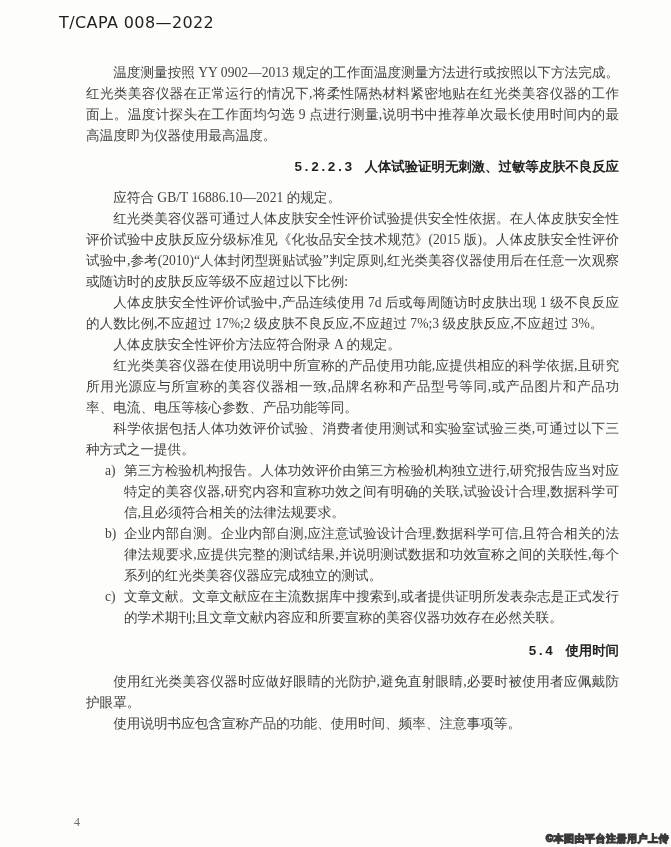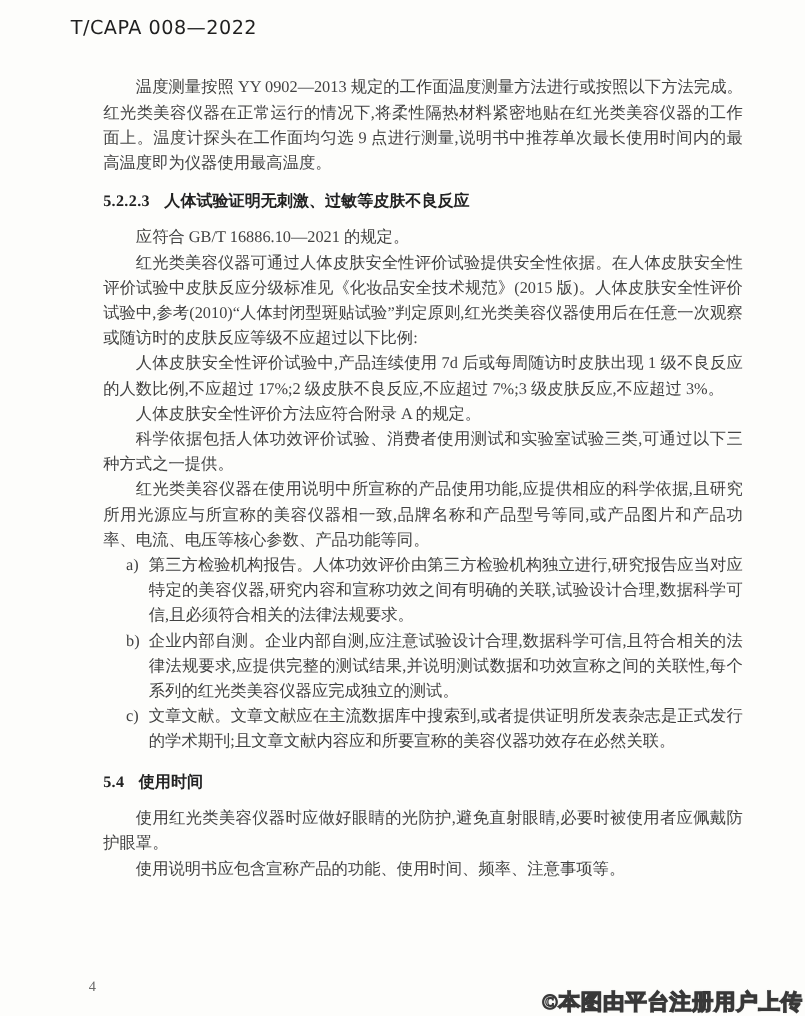--- a/index.html
+++ b/index.html
@@ -19,39 +19,39 @@
     letter-spacing:.4px;
   }
   .content{
     position:absolute;left:58px;top:62px;width:533px;
     font-size:13.6px;line-height:21px;
     text-align:justify;
     margin-left:28px;
   }
   .body-p{margin:0;text-indent:2em;}
   .hd{
-    font-family:Liberation Serif, serif;
+    font-family:Liberation Mono, monospace;
     font-weight:700;color:#222;font-size:13.4px;
-    text-align:left;text-indent:0;
+    text-align:right;text-indent:0;
   }
   .hd .hd-num{margin-right:12px;letter-spacing:.3px;}
   .hd-5223{margin:11px 0 9px;}
   .hd-53{margin:13px 0 9px;}
   .hd-54{margin:13px 0 9px;}
   .li{position:relative;margin:0;padding-left:38px;}
   .li .li-marker{position:absolute;left:19px;top:0;}
   .page-number{
     position:absolute;left:74px;bottom:17px;
     font-size:12px;color:#6a6a6a;
     font-family:"Liberation Serif",serif;
   }
   .watermark{
     position:absolute;right:2px;bottom:3px;
-    font-family:Liberation Serif, serif;
-    font-weight:800;font-size:18px;line-height:1;
+    font-family:Liberation Sans, sans-serif;
+    font-weight:800;font-size:10px;line-height:1;
     color:#fff;
     -webkit-text-stroke:1px #383838;
     text-shadow:0 0 1px #444;
     letter-spacing:.5px;
     margin-left:40px;
   }
 </style>
 </head>
 <body>
 
@@ -68,22 +68,22 @@
     <h4 class="hd hd-5223">
       <span class="hd-num">5.2.2.3</span><span class="hd-title">人体试验证明无刺激、过敏等皮肤不良反应</span>
     </h4>
 
     <p class="body-p">应符合 GB/T 16886.10—2021 的规定。</p>
     <p class="body-p">红光类美容仪器可通过人体皮肤安全性评价试验提供安全性依据。在人体皮肤安全性评价试验中皮肤反应分级标准见《化妆品安全技术规范》(2015 版)。人体皮肤安全性评价试验中,参考(2010)“人体封闭型斑贴试验”判定原则,红光类美容仪器使用后在任意一次观察或随访时的皮肤反应等级不应超过以下比例:</p>
     <p class="body-p">人体皮肤安全性评价试验中,产品连续使用 7d 后或每周随访时皮肤出现 1 级不良反应的人数比例,不应超过 17%;2 级皮肤不良反应,不应超过 7%;3 级皮肤反应,不应超过 3%。</p>
     <p class="body-p">人体皮肤安全性评价方法应符合附录 A 的规定。</p>
 
 
+    <p class="body-p">红光类美容仪器在使用说明中所宣称的产品使用功能,应提供相应的科学依据,且研究所用光源应与所宣称的美容仪器相一致,品牌名称和产品型号等同,或产品图片和产品功率、电流、电压等核心参数、产品功能等同。</p>
     <p class="body-p">科学依据包括人体功效评价试验、消费者使用测试和实验室试验三类,可通过以下三种方式之一提供。</p>
-    <p class="body-p">红光类美容仪器在使用说明中所宣称的产品使用功能,应提供相应的科学依据,且研究所用光源应与所宣称的美容仪器相一致,品牌名称和产品型号等同,或产品图片和产品功率、电流、电压等核心参数、产品功能等同。</p>
 
     <div class="li">
       <span class="li-marker">a)</span>
       <span class="li-text">第三方检验机构报告。人体功效评价由第三方检验机构独立进行,研究报告应当对应特定的美容仪器,研究内容和宣称功效之间有明确的关联,试验设计合理,数据科学可信,且必须符合相关的法律法规要求。</span>
     </div>
     <div class="li">
       <span class="li-marker">b)</span>
       <span class="li-text">企业内部自测。企业内部自测,应注意试验设计合理,数据科学可信,且符合相关的法律法规要求,应提供完整的测试结果,并说明测试数据和功效宣称之间的关联性,每个系列的红光类美容仪器应完成独立的测试。</span>
     </div>
     <div class="li">

